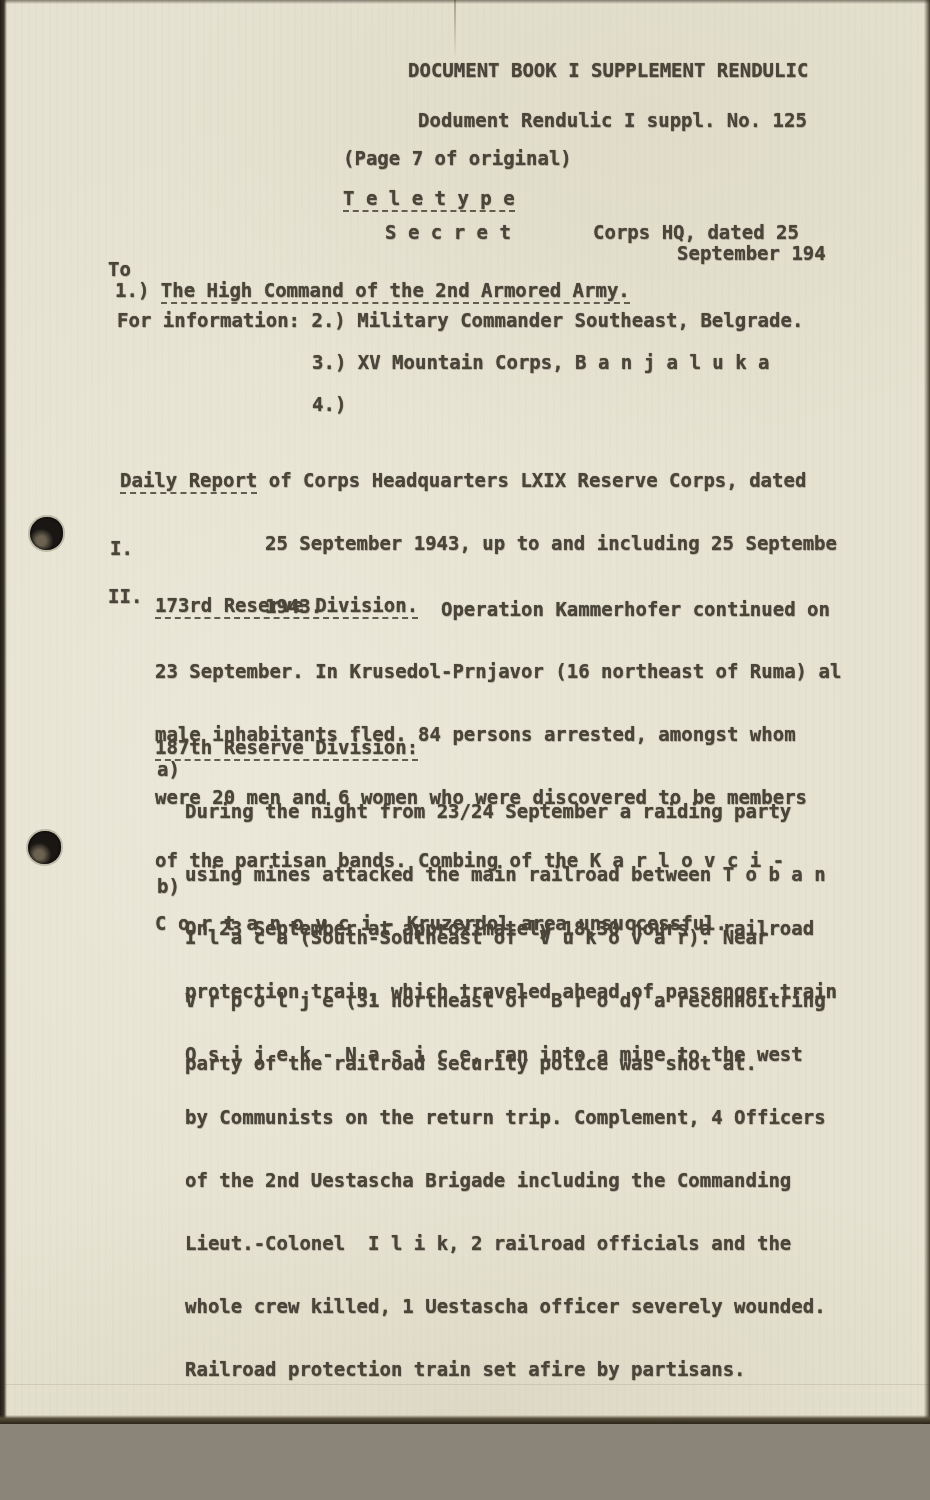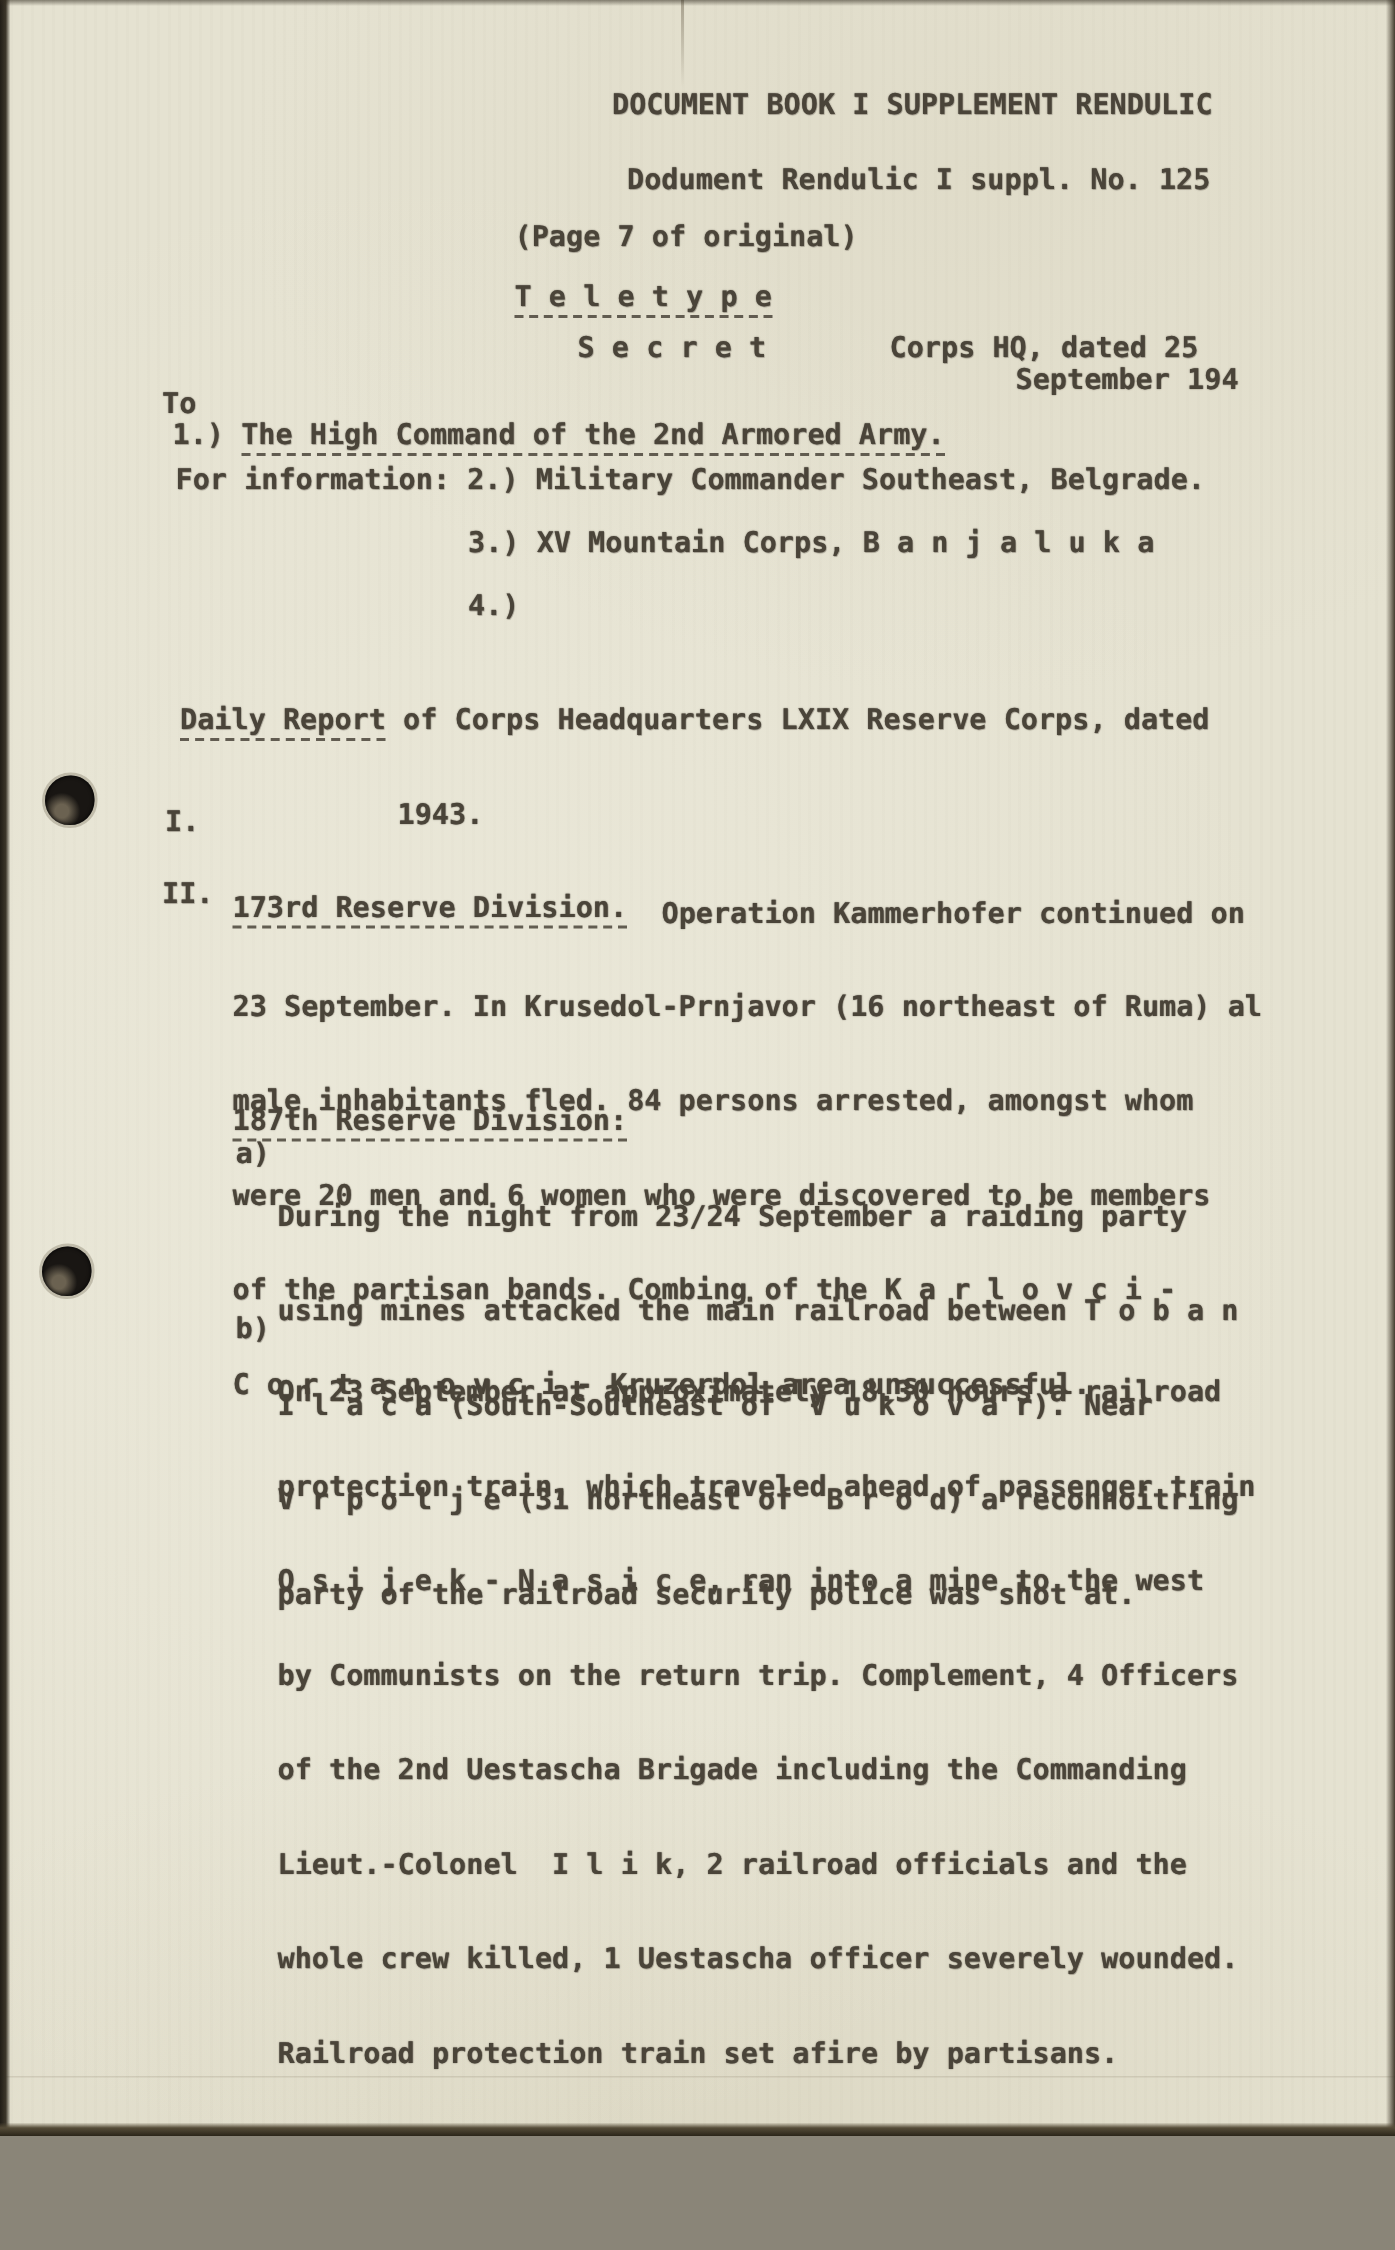--- a/index.html
+++ b/index.html
@@ -72,20 +72,21 @@
     <div class="t" style="left:115px;top:280px;"><span>1.) </span><span class="u">The High Command of the 2nd Armored Army.</span></div>
 
     <div class="t" style="left:117px;top:310px;text-align:center;">For information: 2.) Military Commander Southeast, Belgrade.</div>
 
     <div class="t" style="left:312px;top:352px;">3.) XV Mountain Corps, B a n j a l u k a</div>
 
     <div class="t" style="left:312px;top:394px;">4.) </div>
 
     <div class="t" style="left:120px;top:470px;"><span class="u">Daily Report</span><span> of Corps Headquarters LXIX Reserve Corps, dated</span></div>
     <div class="t lines" style="left:265px;top:491px;">
+      <div>25 September 1943, up to and including 25 Septembe</div>
       <div>1943.</div>
     </div>
 
     <div class="t" style="left:110px;top:538px;">I.</div>
 
     <div class="t" style="left:108px;top:586px;">II.</div>
     <div class="t" style="left:155px;top:595px;"><span class="u">173rd Reserve Division.</span><span class="drop">  Operation Kammerhofer continued on</span></div>
     <div class="t lines" style="left:155px;top:619px;">
       <div>23 September. In Krusedol-Prnjavor (16 northeast of Ruma) al</div>
       <div>male inhabitants fled. 84 persons arrested, amongst whom</div>

